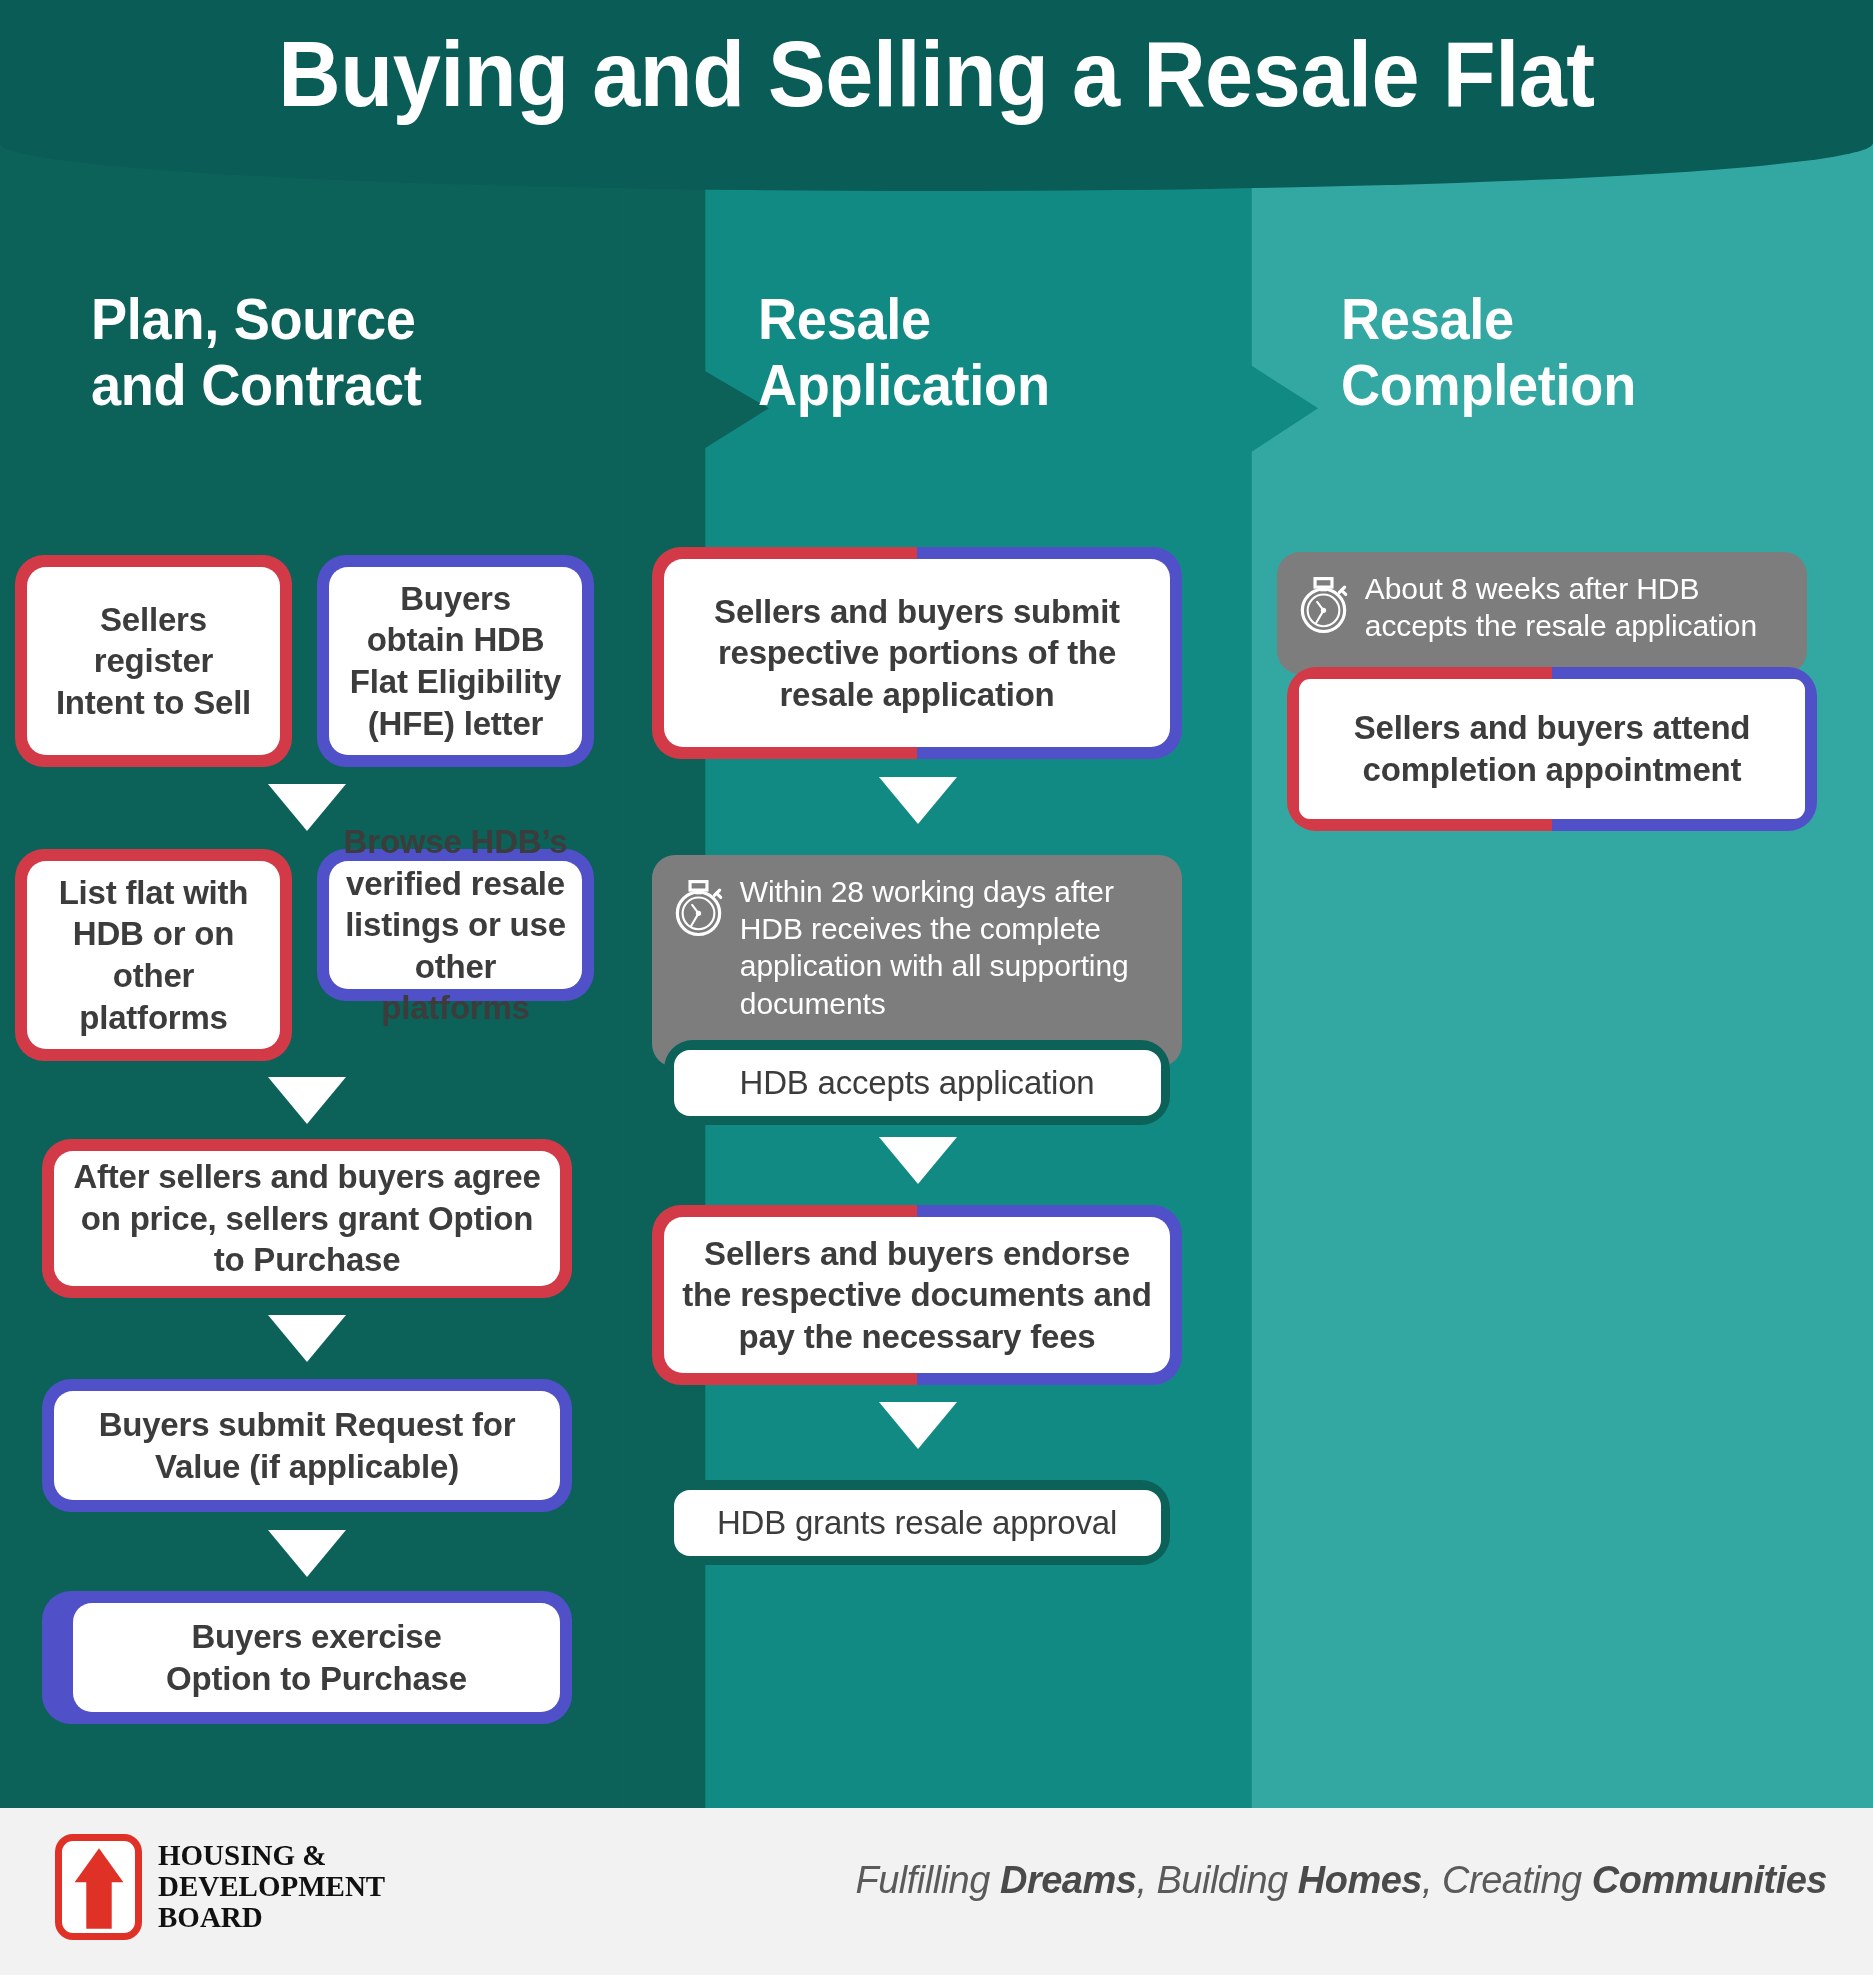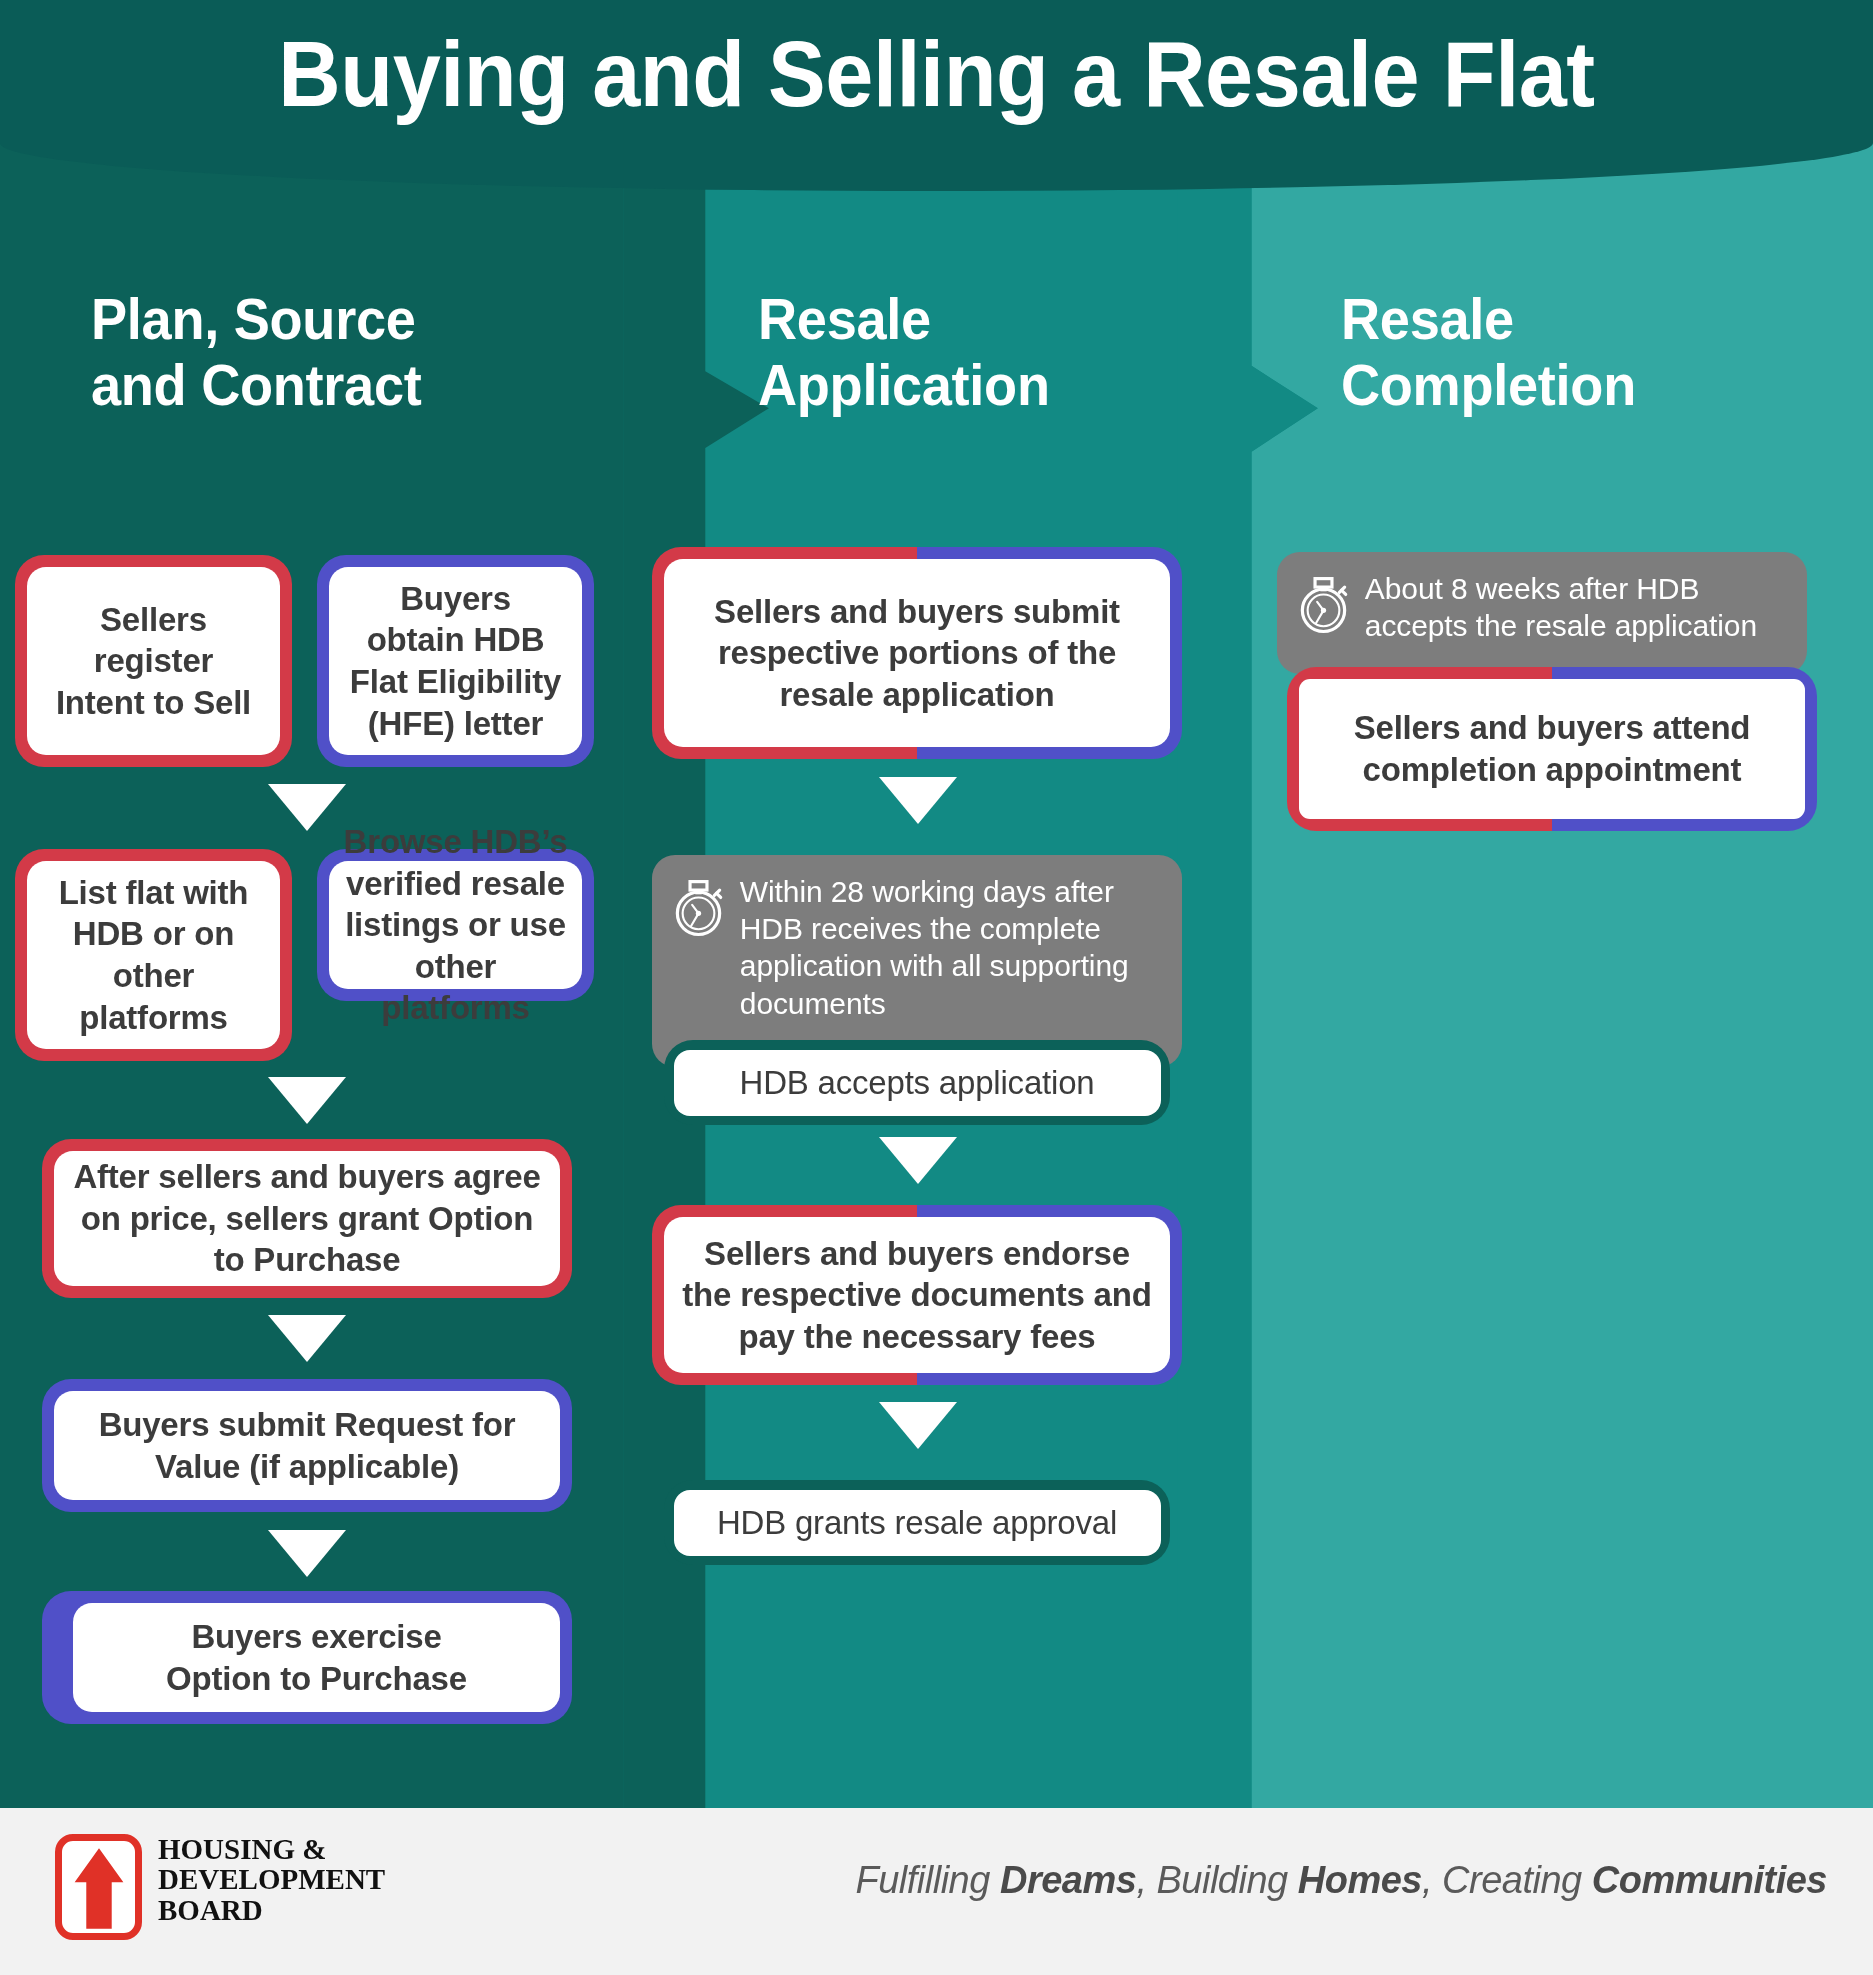--- a/index.html
+++ b/index.html
@@ -142,20 +142,21 @@
     left: 0; top: 1808px;
     width: 1873px;
     height: 167px;
     background: #f2f2f2;
     z-index: 30;
   }
   .logo-wrap {
     position: absolute;
     left: 55px; top: 25.5px;
     display: flex;
+    align-items: center;
     gap: 16px;
   }
   .logo-mark {
     width: 87px; height: 106px;
     border: 7.4px solid #e03127;
     border-radius: 18px;
     position: relative;
     background: #ffffff;
   }
   .logo-mark .arrow-up {

